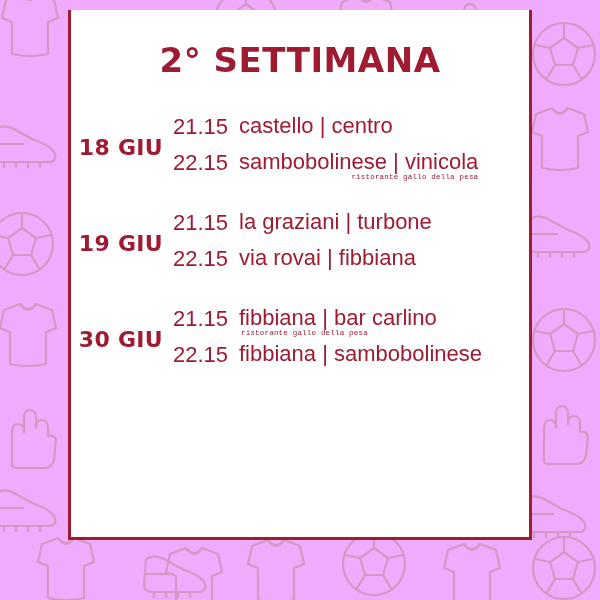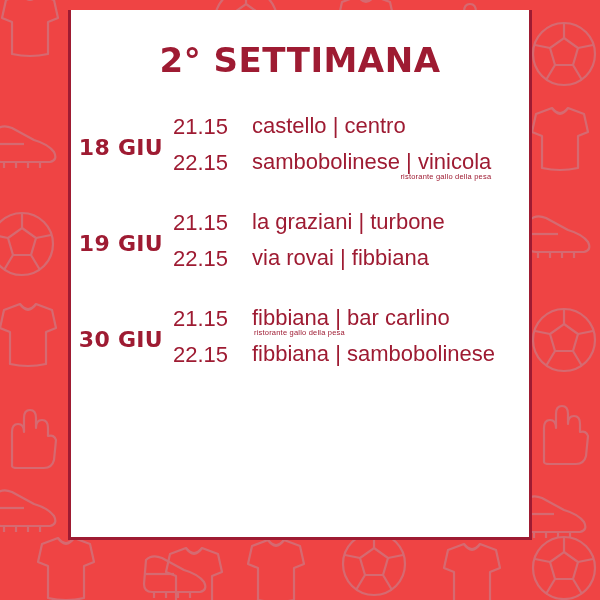--- a/index.html
+++ b/index.html
@@ -10,21 +10,21 @@
     width: 600px;
     height: 600px;
     background: #ffffff;
     font-family: "Liberation Sans", sans-serif;
     overflow: hidden;
   }
   #poster {
     position: relative;
     width: 600px;
     height: 600px;
-    background: #ef4444;
+    background: #f0abfc;
     overflow: hidden;
   }
 
   
   .bg-pattern {
     position: absolute;
     inset: 0;
     z-index: 0;
     opacity: 0.55;
   }
@@ -104,30 +104,29 @@
     font-family: Liberation Sans, sans-serif;
     padding-top: 2px;
   }
   .match-teams {
     position: relative;
     font-size: 22px;
     color: #9e1b32;
     font-family: "Liberation Sans", sans-serif;
     line-height: 1.15;
     padding-top: 1px;
-    margin-left: 13px;
   }
   .sub-note {
     display: block;
     font-size: 7.5px;
     letter-spacing: 0.2px;
     color: #9e1b32;
     text-align: right;
     margin-top: -1px;
-    font-family: Liberation Sans, sans-serif;
+    font-family: Liberation Mono, monospace;
   }
   .sub-note.left-align {
     text-align: left;
     padding-left: 2px;
   }
 </style>
 </head>
 <body>
 
 <div id="poster">

